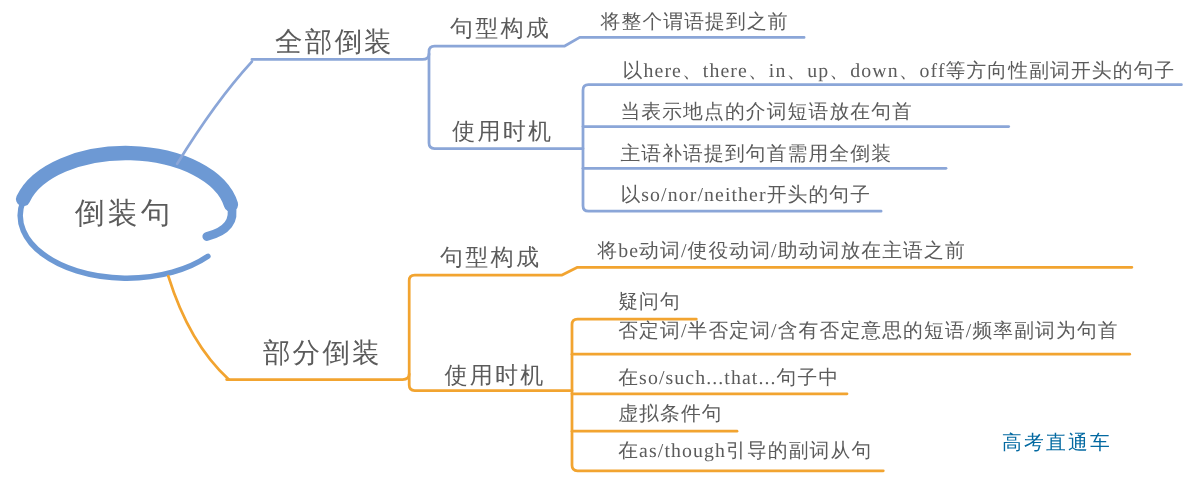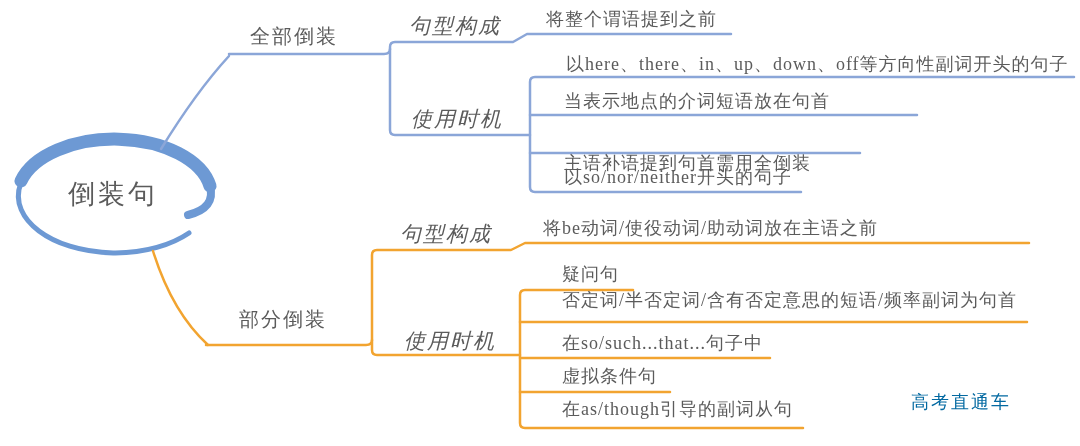--- a/index.html
+++ b/index.html
@@ -6,36 +6,36 @@
   .stage{
     position:relative;width:1080px;height:446px;background:#ffffff;overflow:hidden;
     font-family:"Liberation Serif","DejaVu Serif",serif;
   }
   .stage svg{position:absolute;left:0;top:0;}
   .n{
     position:absolute;white-space:nowrap;line-height:1.15;
     color:var(--node_text,#5b5b5b);letter-spacing:1px;
   }
   .fs-xl{font-size:27px;letter-spacing:3px;}
-  .fs-lg{font-size:20px;letter-spacing:2px;}
-  .fs-md{font-size:21px;letter-spacing:2px;font-style:italic;}
+  .fs-lg{font-size:25px;letter-spacing:2px;}
+  .fs-md{font-size:21px;letter-spacing:2px;}
   .fs-sm{font-size:18px;}
   .watermark{
     position:absolute;left:911px;top:390px;font-size:18px;color:#0369a1;
     letter-spacing:2px;white-space:nowrap;
   }
   
   .p-root{left:68px;top:179px;}
   .p-tbranch{left:250px;top:25px;}
   .p-tsub1{left:409px;top:14px;}
   .p-tsub2{left:411px;top:107px;}
   .p-tleaf1{left:546px;top:9px;}
   .p-tleaf2{left:566px;top:54px;}
   .p-tleaf3{left:564px;top:91px;}
-  .p-tleaf4{left:564px;top:129px;margin-top:24px;}
+  .p-tleaf4{left:564px;top:129px;}
   .p-tleaf5{left:564px;top:167px;}
   .p-bbranch{left:239px;top:308px;}
   .p-bsub1{left:400px;top:222px;}
   .p-bsub2{left:404px;top:329px;}
   .p-bleaf1{left:543px;top:218px;}
   .p-bleaf2{left:562px;top:264px;}
   .p-bleaf3{left:562px;top:290px;}
   .p-bleaf4{left:562px;top:333px;}
   .p-bleaf5{left:562px;top:366px;}
   .p-bleaf6{left:562px;top:399px;}

